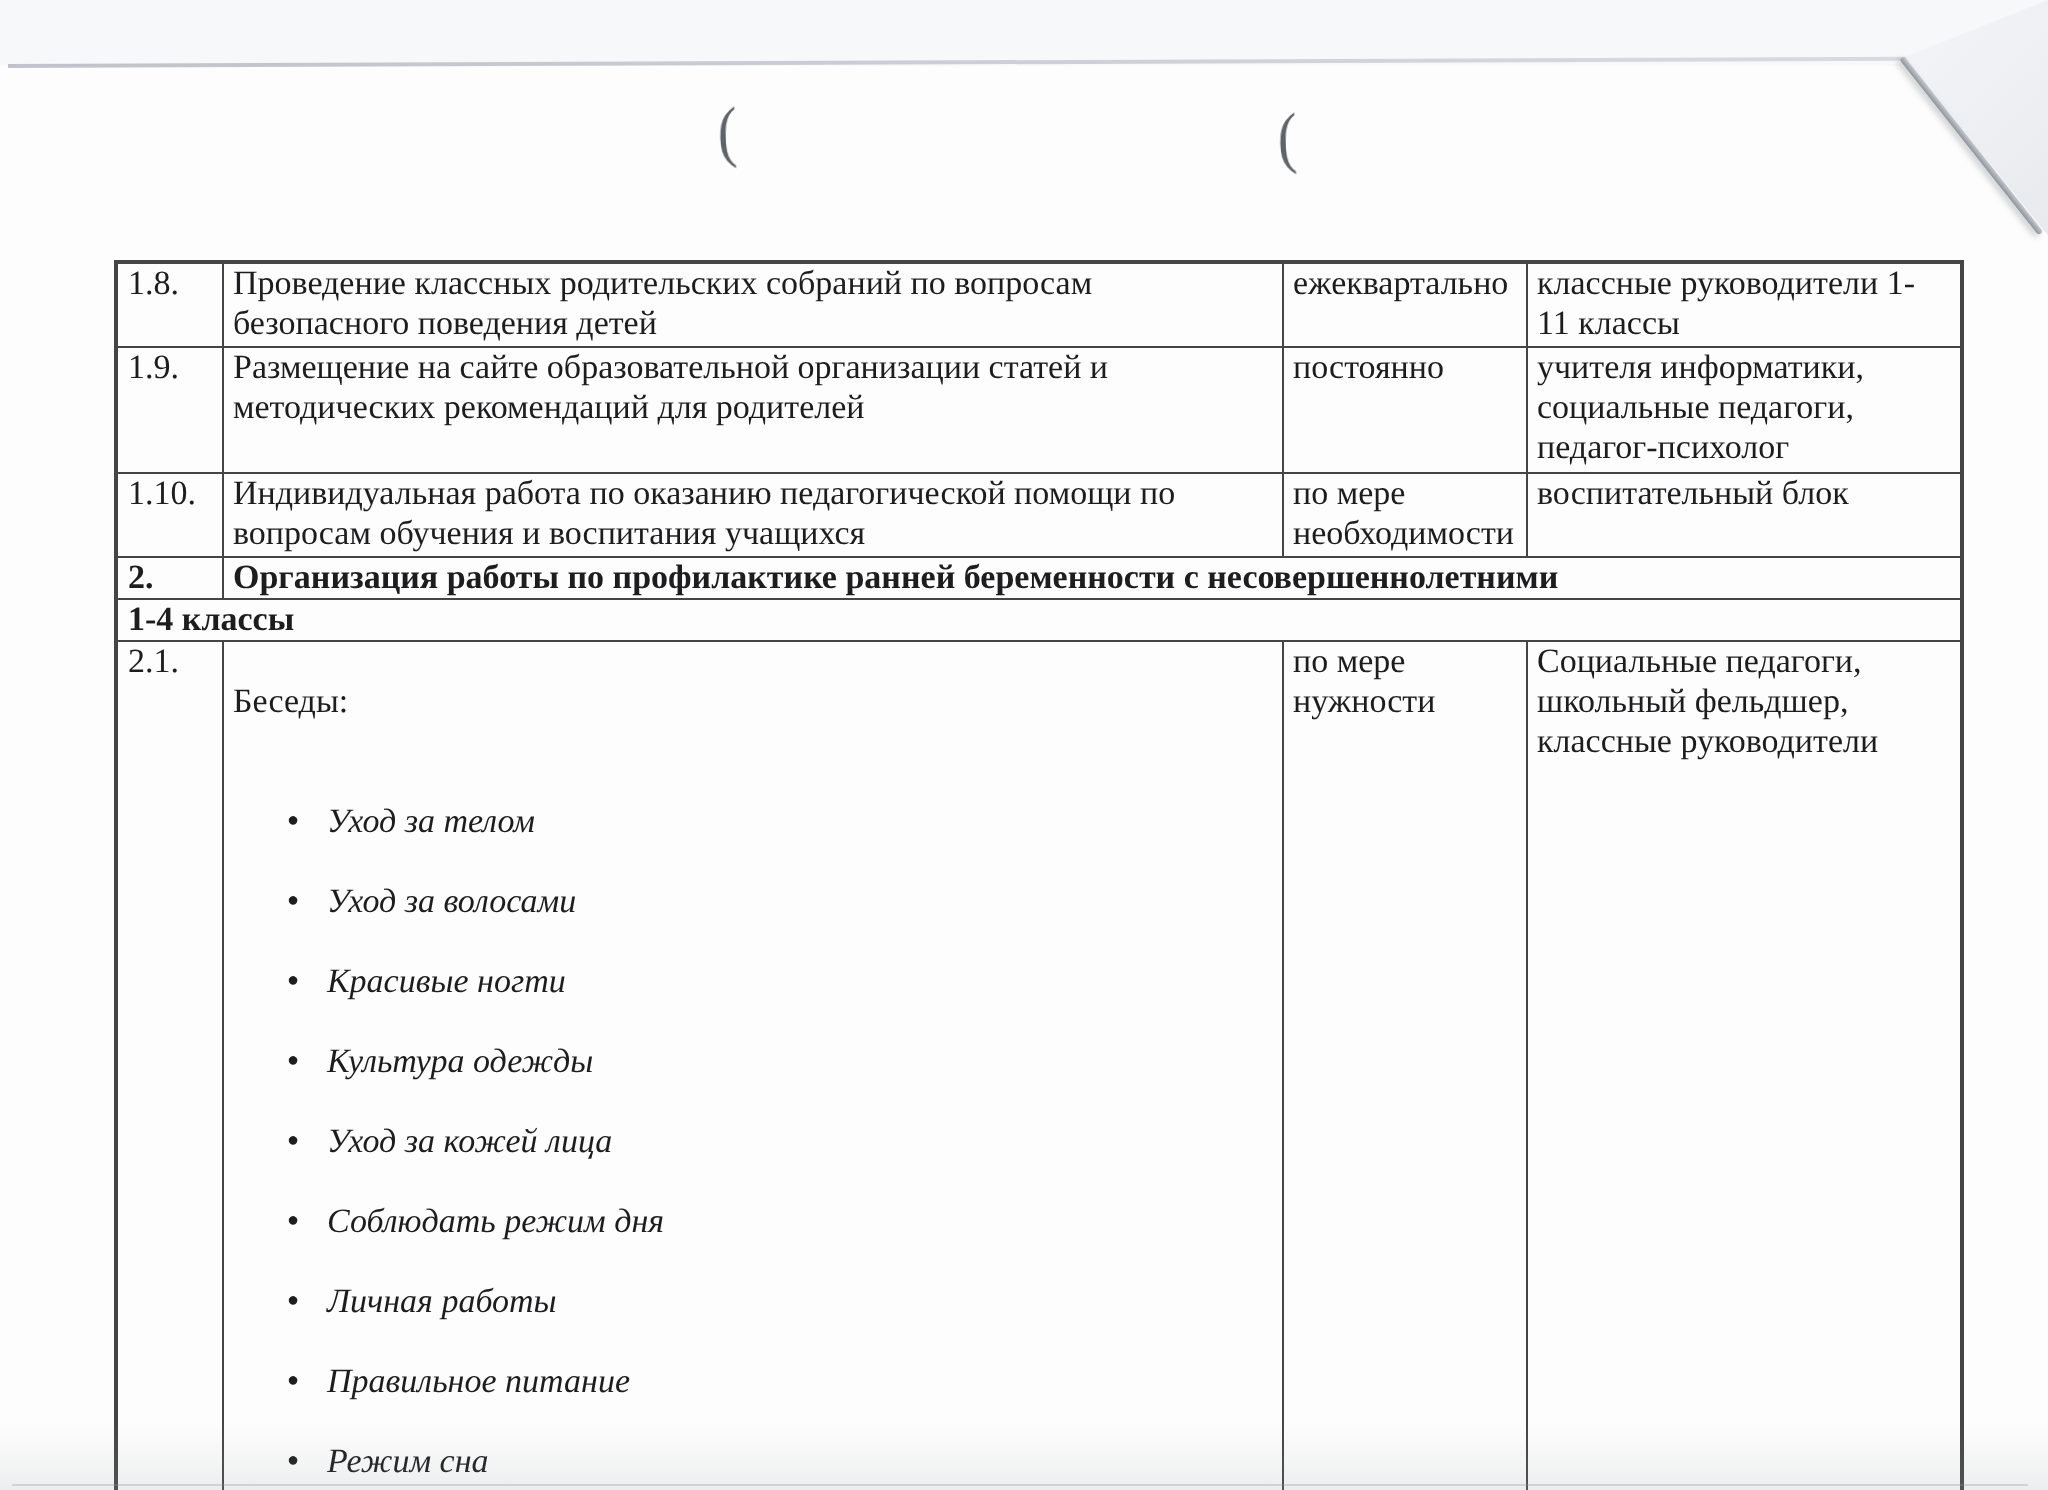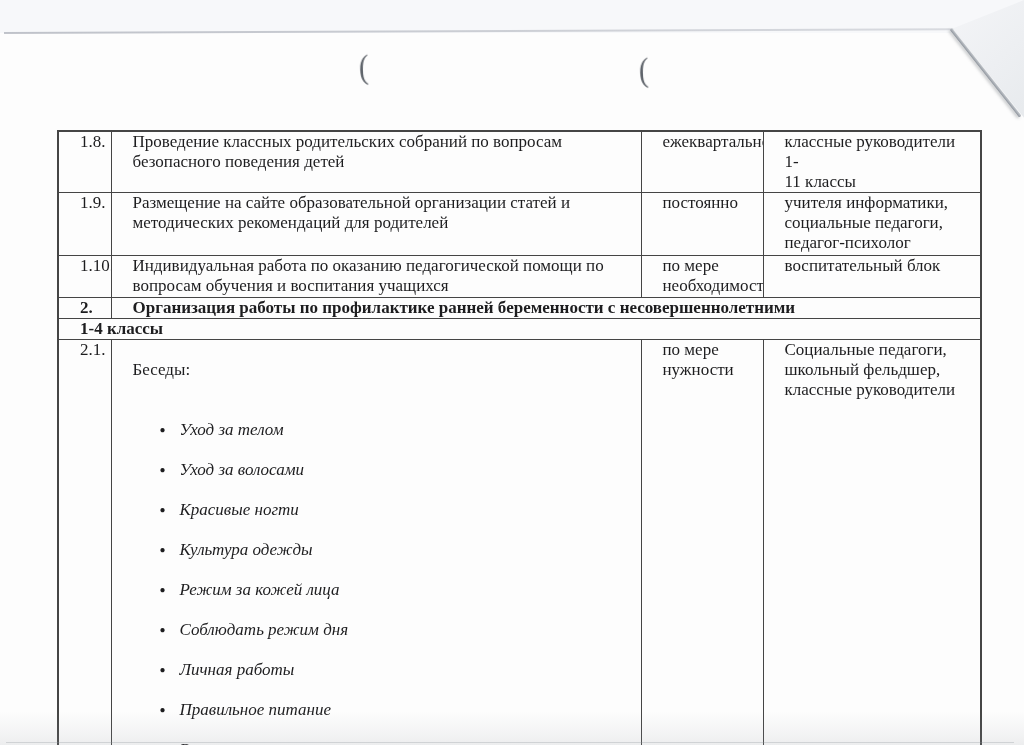--- a/index.html
+++ b/index.html
@@ -43,21 +43,21 @@
   }
   
   table.doc{
     position:absolute;left:57px;top:130px;width:923px;
     border-collapse:collapse;table-layout:fixed;
     border:2px solid #454545;
   }
   table.doc td{
     border:1.5px solid #454545;
     vertical-align:top;
-    padding:0 21px;
+    padding:0 5px;
     font-size:17px;line-height:20px;
     white-space:pre-line;
     overflow:hidden;
     margin-left:16px;
   }
   td.num{padding-left:4px;}
   td.section{font-weight:bold;text-align:left;white-space:normal;}
   ul.bullets{list-style:none;margin:0;padding:0;}
   ul.bullets li{position:relative;padding-left:47px;font-style:italic;}
   ul.bullets li::before{
@@ -119,21 +119,21 @@
       </tr>
       <tr style="height:221px">
         <td class="num">2.1.</td>
         <td>
           <div>Беседы:</div>
           <ul class="bullets">
             <li>Уход за телом</li>
             <li>Уход за волосами</li>
             <li>Красивые ногти</li>
             <li>Культура одежды</li>
-            <li>Режим за кожей лица</li>
+            <li>Уход за кожей лица</li>
             <li>Соблюдать режим дня</li>
             <li>Личная работы</li>
             <li>Правильное питание</li>
             <li>Режим сна</li>
             
           </ul>
         </td>
         <td>по мере
 нужности</td>
         <td>Социальные педагоги,

